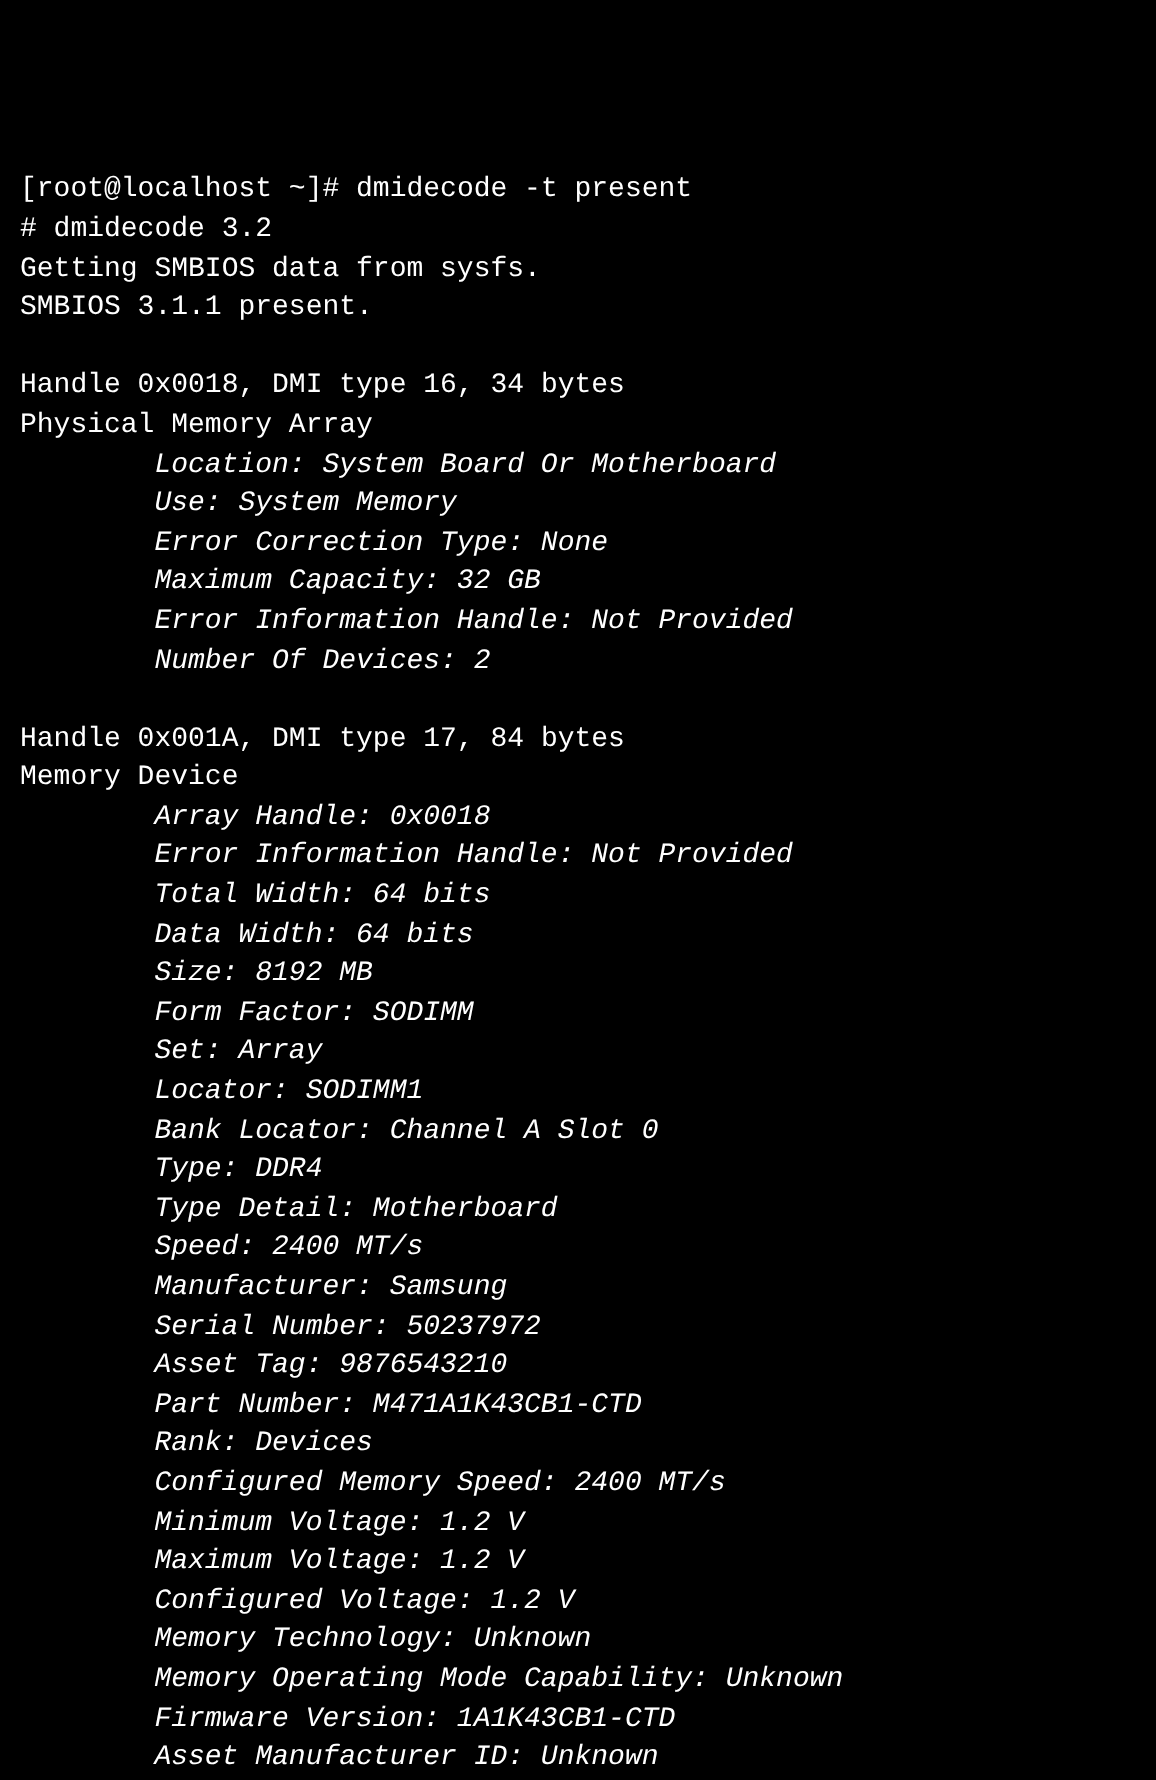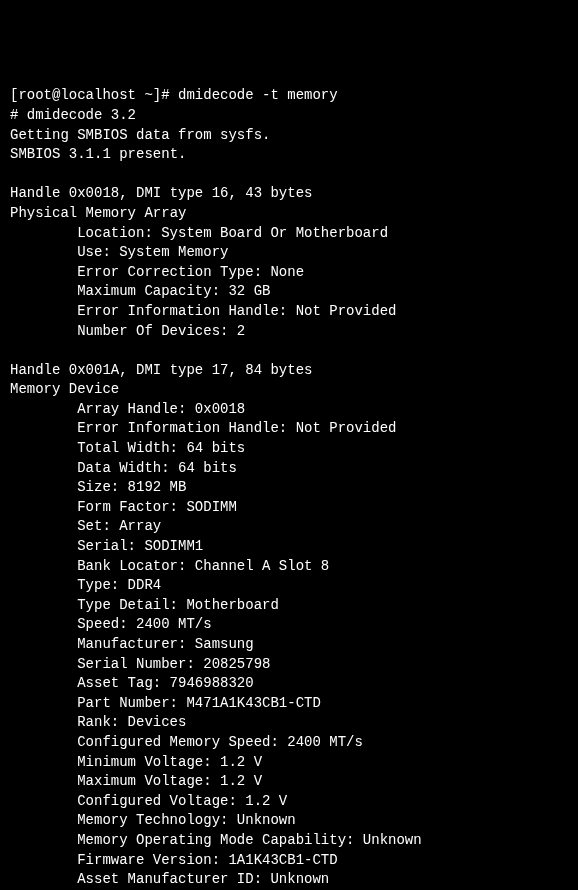--- a/index.html
+++ b/index.html
@@ -7,58 +7,58 @@
       color:#fff;
       font-family:"Courier New", Courier, monospace;
       font-size:14px;
       line-height:1.4;
       margin:0;
       padding:8px 10px;
       width:578px;
       box-sizing:border-box;
       white-space:pre;
     }
-    .indent { padding-left:8ch; display:inline-block; }
+    .indent { padding-left:8ch; display:inline-block;font-style:italic; }
   </style>
 </head>
 <body>
 
 
 
-<div><span>[root@localhost ~]# </span><span>dmidecode -t memory</span>
+<div><span>[root@localhost ~]# </span><span>dmidecode -t present</span>
 <span># dmidecode 3.2</span>
 <span>Getting SMBIOS data from sysfs.</span>
 <span>SMBIOS 3.1.1 present.</span>
 
-<span>Handle 0x0018, DMI type 16, 43 bytes</span>
+<span>Handle 0x0018, DMI type 16, 34 bytes</span>
 <span>Physical Memory Array</span>
 <span class="indent">Location: System Board Or Motherboard</span>
 <span class="indent">Use: System Memory</span>
 <span class="indent">Error Correction Type: None</span>
 <span class="indent">Maximum Capacity: 32 GB</span>
 <span class="indent">Error Information Handle: Not Provided</span>
 <span class="indent">Number Of Devices: 2</span>
 
 <span>Handle 0x001A, DMI type 17, 84 bytes</span>
 <span>Memory Device</span>
 <span class="indent">Array Handle: 0x0018</span>
 <span class="indent">Error Information Handle: Not Provided</span>
 <span class="indent">Total Width: 64 bits</span>
 <span class="indent">Data Width: 64 bits</span>
 <span class="indent">Size: 8192 MB</span>
 <span class="indent">Form Factor: SODIMM</span>
 <span class="indent">Set: Array</span>
-<span class="indent">Serial: SODIMM1</span>
-<span class="indent">Bank Locator: Channel A Slot 8</span>
+<span class="indent">Locator: SODIMM1</span>
+<span class="indent">Bank Locator: Channel A Slot 0</span>
 <span class="indent">Type: DDR4</span>
 <span class="indent">Type Detail: Motherboard</span>
 <span class="indent">Speed: 2400 MT/s</span>
 <span class="indent">Manufacturer: Samsung</span>
-<span class="indent">Serial Number: 20825798</span>
-<span class="indent">Asset Tag: 7946988320</span>
+<span class="indent">Serial Number: 50237972</span>
+<span class="indent">Asset Tag: 9876543210</span>
 <span class="indent">Part Number: M471A1K43CB1-CTD</span>
 <span class="indent">Rank: Devices</span>
 <span class="indent">Configured Memory Speed: 2400 MT/s</span>
 <span class="indent">Minimum Voltage: 1.2 V</span>
 <span class="indent">Maximum Voltage: 1.2 V</span>
 <span class="indent">Configured Voltage: 1.2 V</span>
 <span class="indent">Memory Technology: Unknown</span>
 <span class="indent">Memory Operating Mode Capability: Unknown</span>
 <span class="indent">Firmware Version: 1A1K43CB1-CTD</span>
 <span class="indent">Asset Manufacturer ID: Unknown</span>

